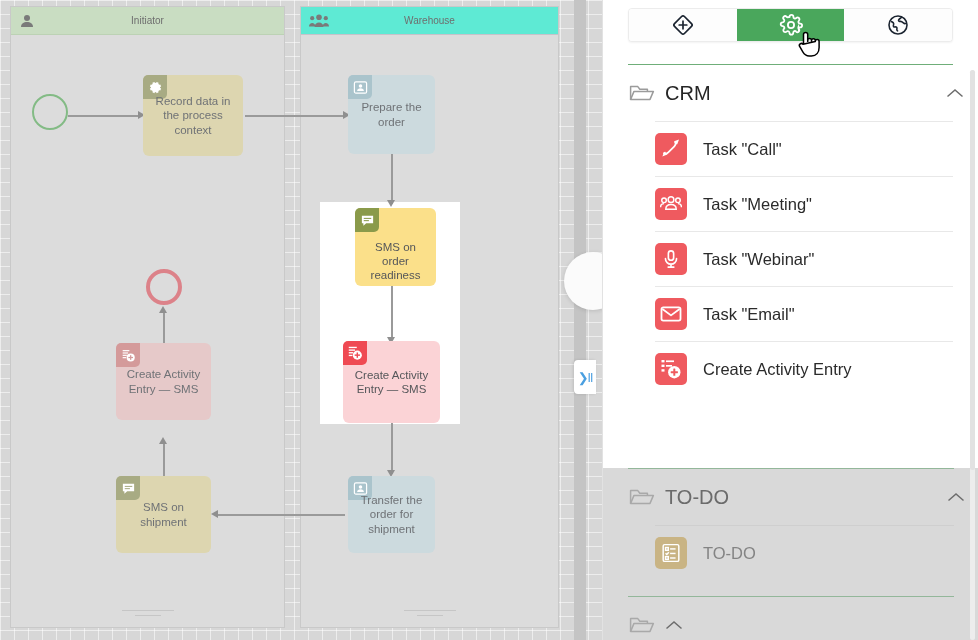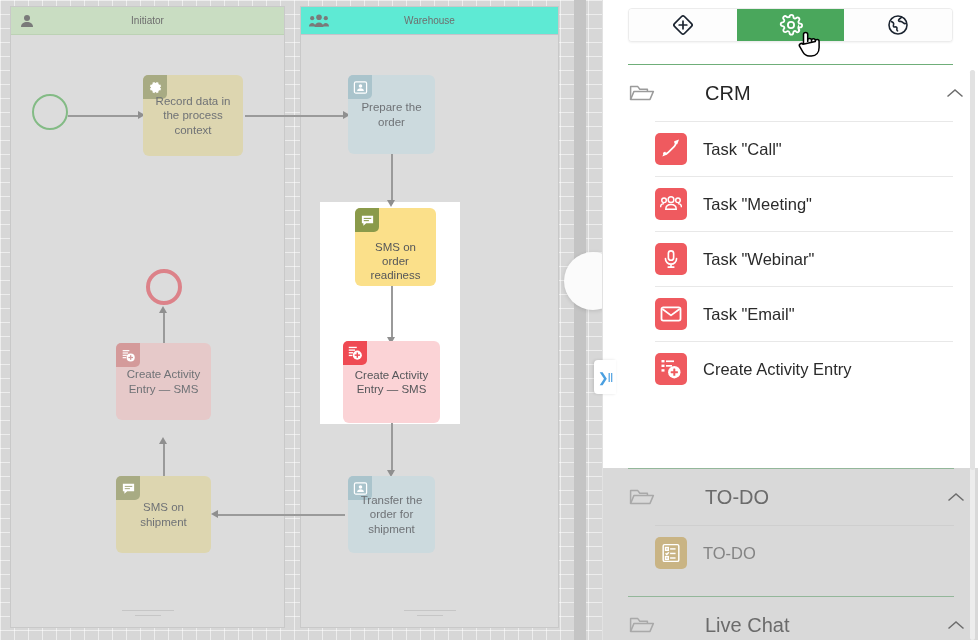--- a/index.html
+++ b/index.html
@@ -102,21 +102,21 @@
   .arrow.left  { border-top:4.5px solid transparent; border-bottom:4.5px solid transparent; border-right:7px solid #8f8f8f; }
 
   
   #canvas-round-btn {
     position:absolute; right:-20px; top:252px; width:58px; height:58px;
     border-radius:50%; background:#fbfbfb;
     box-shadow:0 1px 4px rgba(0,0,0,.13);
   }
   
   #panel-handle {
-    position:absolute; left:594px; top:360px; width:22px; height:34px;
+    position:absolute; left:574px; top:360px; width:22px; height:34px;
     background:#ffffff; border-radius:4px 0 0 4px;
     box-shadow:-1px 0 3px rgba(0,0,0,.12);
     display:flex; align-items:center; justify-content:center;
     z-index: 6;
   }
   #panel-handle span { color:#4a9fe0; font-size:13px; letter-spacing:-1px; line-height:1; }
 
   .edge-strip { position:absolute; top:0; width:12px; height:640px; background:#c4c4c4; }
 
   
@@ -136,21 +136,20 @@
     cursor:pointer; background:#fdfdfd;
   }
   .tab.active { background:#4aa75c; }
   .tab svg { display:block; }
 
   .group-divider { height:1px; background:#6fae79; margin:22px 25px 0 25px; }
 
   .group-head {
     display:flex; align-items:center; height:56px;
     padding:0 14px 0 26px;
-    gap:40px;
   }
   .group-head .folder { width:26px; height:20px; margin-right:10px; color:#9b9b9b; flex:0 0 auto; }
   .group-head .folder svg { display:block; }
   .group-head .gtitle { flex:1; font-size:20px; color:#262626; }
   .group-head .chev { width:18px; color:#6d6d6d; }
   .group-head .chev svg { display:block; }
 
   .items { padding-left:52px; padding-right:25px; }
   .item {
     display:flex; align-items:center; height:55px;
@@ -496,21 +495,20 @@
         </div>
       </div>
       <div class="group-divider" style="margin-top:16px;"></div>
       <div class="group-head">
         <span class="folder">
           <svg width="26" height="20" viewBox="0 0 26 20" fill="none" stroke="currentColor" stroke-width="1.5" stroke-linejoin="round">
             <path d="M1.6 16.4V3.6h7.2l2 2.6h7.6v2.2"></path>
               <path d="M1.6 16.4l3.4-8h19.4l-3.4 8z"></path>
           </svg>
         </span>
-        <span class="gtitle">Live Chat</span>
         <span class="chev">
           <svg width="18" height="11" viewBox="0 0 18 11" fill="none" stroke="currentColor" stroke-width="1.5">
               <path d="M1.5 8.5L9 2l7.5 6.5"></path>
             </svg>
         </span>
       </div>
     </div>
 
     <div id="panel-scroll-track"></div>
     <div id="panel-scroll-thumb"></div>

